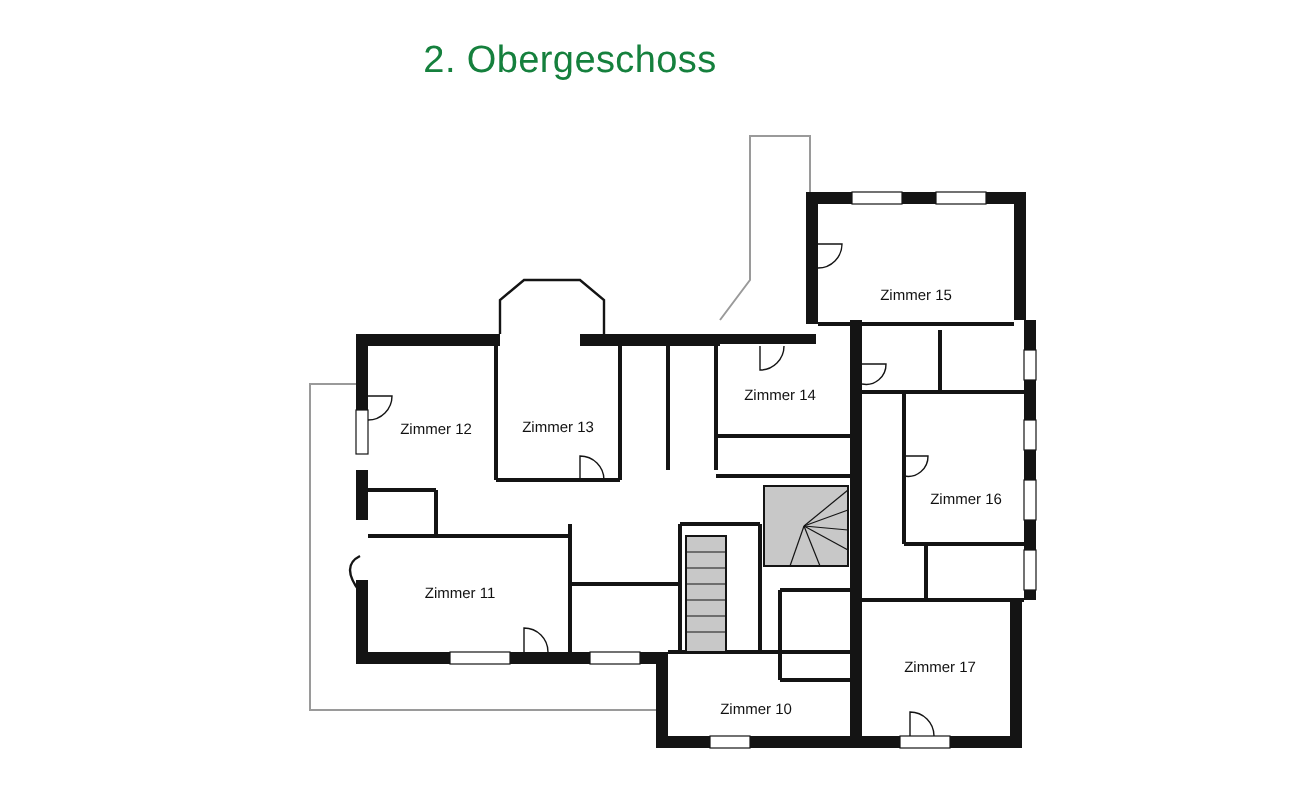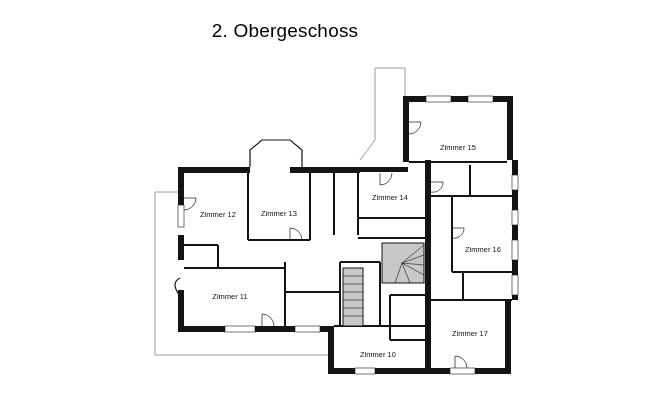--- a/index.html
+++ b/index.html
@@ -1,17 +1,17 @@
 <!DOCTYPE html>
 <html><head>
 <meta charset="utf-8">
 <style>
   html, body { margin:0; padding:0; background:#ffffff; }
   body { width:647px; height:400px; position:relative; overflow:hidden; font-family:"Liberation Sans", sans-serif; }
-  .title { position:absolute; left:0; top:20px; width:570px; text-align:center; font-size:19px; color:#000000; letter-spacing:0.2px; }
+  .title { position:absolute; left:0; top:20px; width:570px; text-align:center; font-size:19px; color:#15803d; letter-spacing:0.2px; }
   svg.plan { position:absolute; left:0; top:0; }
   .room-label { font-family:"Liberation Sans", sans-serif; font-size:7.5px; fill:#111; }
 </style>
 </head>
 <body>
 
 <div class="title">2. Obergeschoss</div>
 
 <svg class="plan" width="647" height="400" viewBox="0 0 647 400">
 

